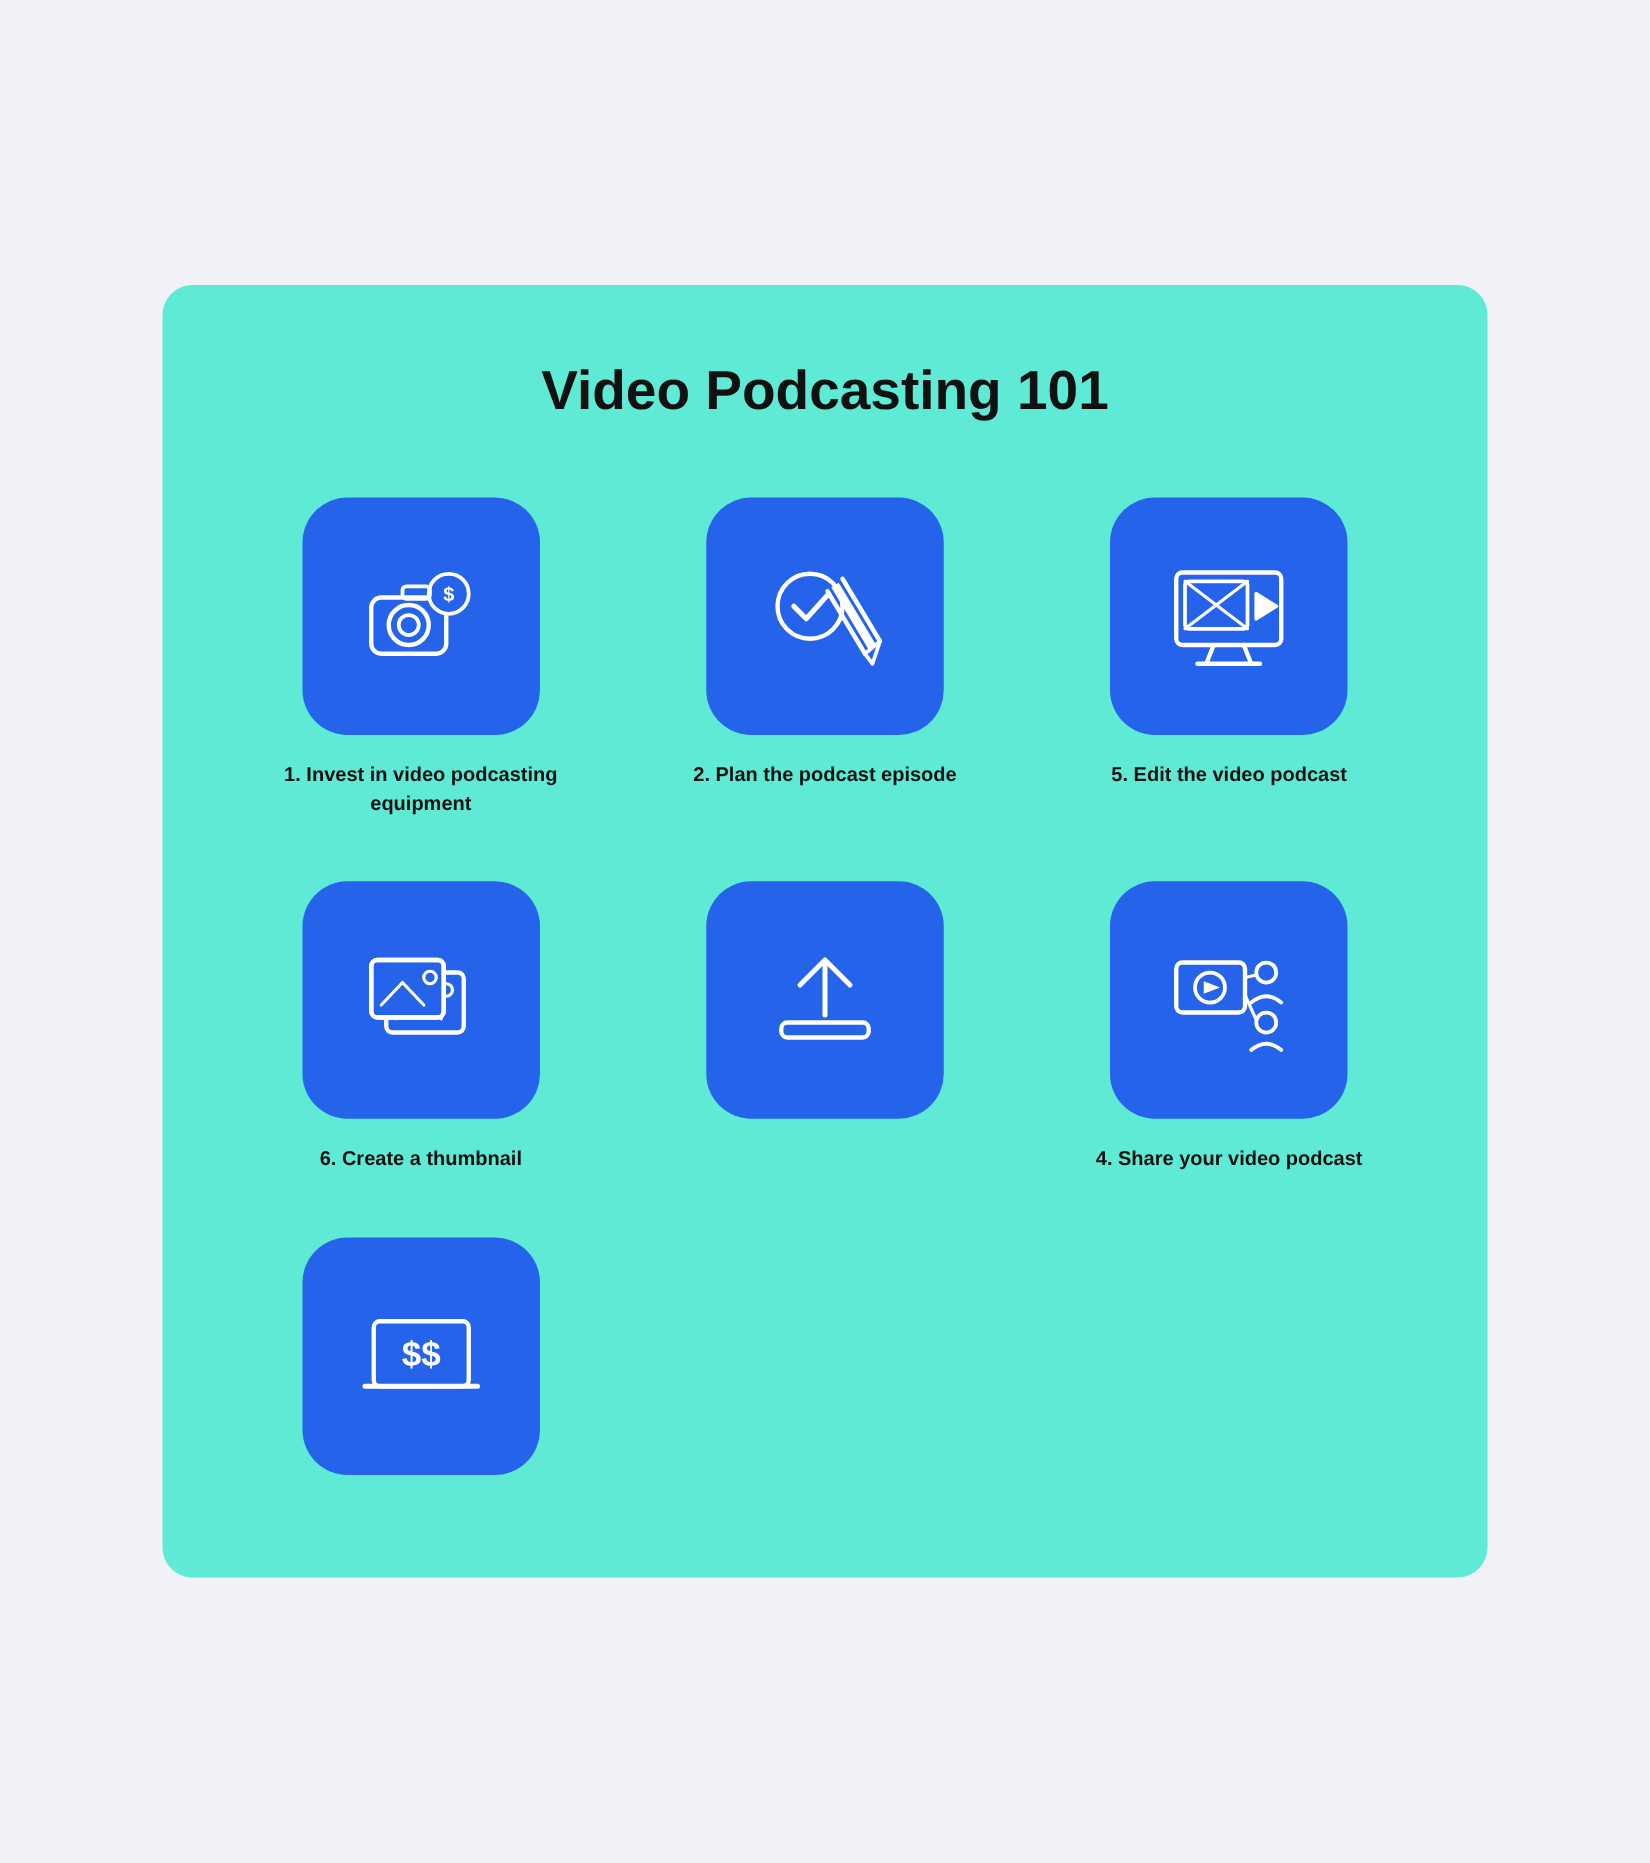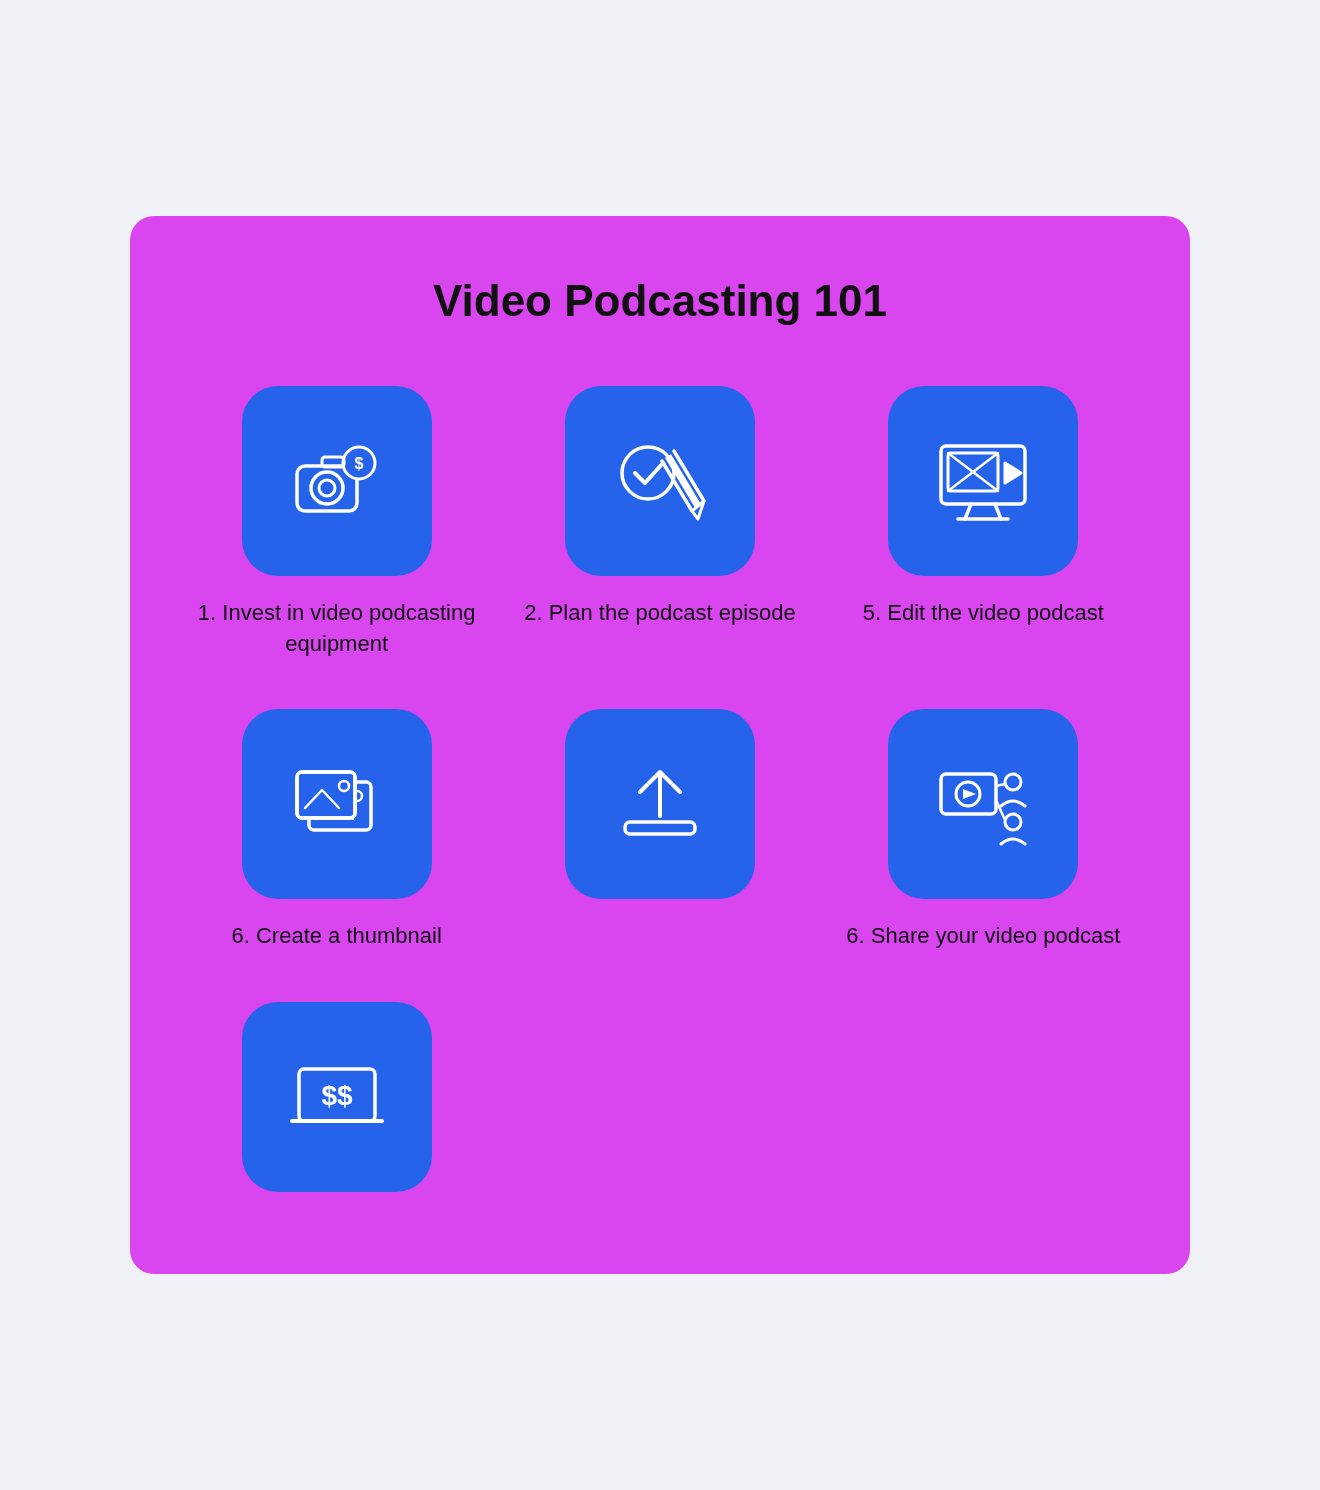--- a/index.html
+++ b/index.html
@@ -7,21 +7,21 @@
     body {
       background: #f0f2f7;
       display: flex;
       justify-content: center;
       align-items: center;
       min-height: 100vh;
       font-family: -apple-system, BlinkMacSystemFont, 'Segoe UI', sans-serif;
     }
 
     .card {
-      background: #d946ef;
+      background: #5eead4;
       border-radius: 24px;
       padding: 60px 60px 60px 60px;
       width: 1060px;
       max-width: 95vw;
     }
 
     .page-title {
       text-align: center;
       font-size: 44px;
       font-weight: 800;
@@ -58,22 +58,22 @@
       width: 100px;
       height: 100px;
       fill: none;
       stroke: #ffffff;
       stroke-width: 3;
       stroke-linecap: round;
       stroke-linejoin: round;
     }
 
     .step-label {
-      font-size: 22px;
-      font-weight: 400;
+      font-size: 16px;
+      font-weight: 700;
       color: #111111;
       line-height: 1.4;
     }
   </style>
 </head>
 <body>
 
 <div class="card">
   <h1 class="page-title">Video Podcasting 101</h1>
   <div class="grid">
@@ -178,21 +178,21 @@
           <circle cx="80" cy="28" r="8" stroke-width="3"></circle>
           <path d="M68,52 Q80,42 92,52" stroke-width="3" fill="none"></path>
 
           <circle cx="80" cy="68" r="8" stroke-width="3"></circle>
           <path d="M68,90 Q80,80 92,90" stroke-width="3" fill="none"></path>
 
           <line x1="63" y1="32" x2="72" y2="30" stroke-width="2.5"></line>
           <line x1="63" y1="46" x2="72" y2="66" stroke-width="2.5"></line>
         </svg>
       </div>
-      <span class="step-label">6. Share your video podcast</span>
+      <span class="step-label">4. Share your video podcast</span>
     </div>
 
     <div class="step">
       <div class="icon-box">
         <svg viewBox="0 0 100 100">
 
           <rect x="12" y="22" width="76" height="52" rx="5" stroke-width="3.5"></rect>
 
           <line x1="5" y1="74" x2="95" y2="74" stroke-width="4"></line>
 

